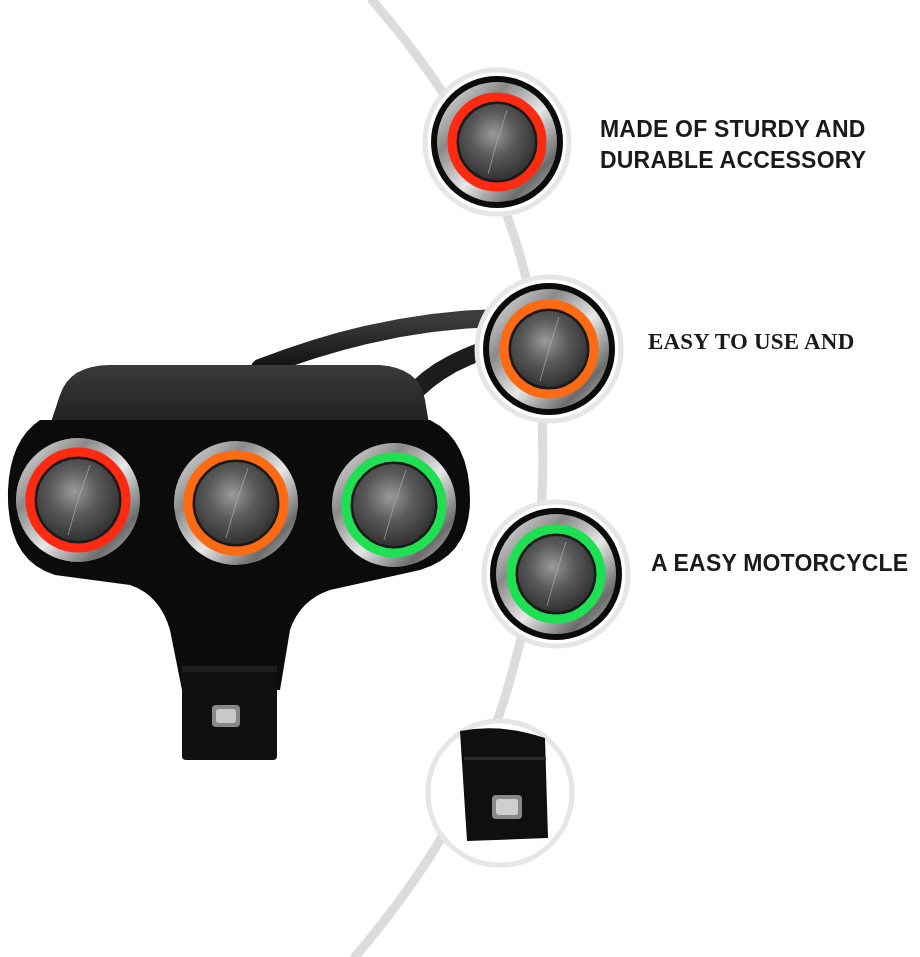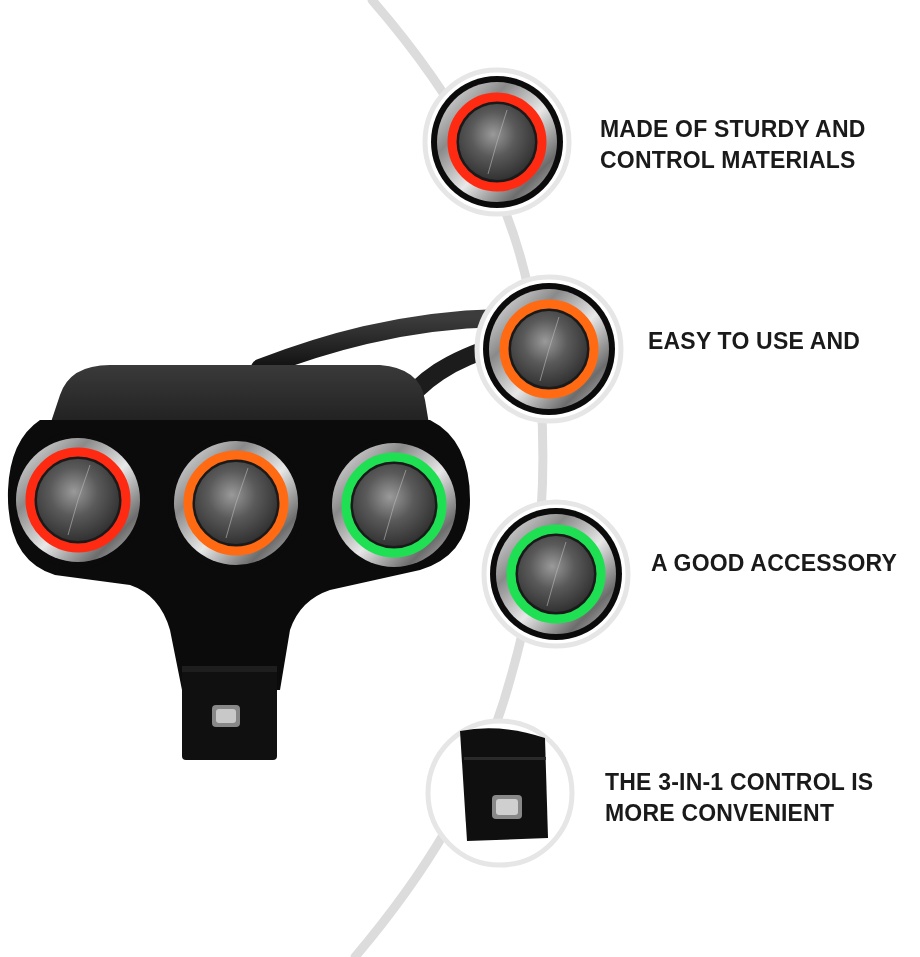--- a/index.html
+++ b/index.html
@@ -127,29 +127,25 @@
       <circle r="72" fill="#ffffff" stroke="#e6e6e6" stroke-width="5"></circle>
       <path d="M -40 -62 Q 0 -70 45 -55 L 48 45 L -33 48 Z" fill="#0f0f0f"></path>
       <rect x="-36" y="-36" width="82" height="3" fill="#2a2a2a"></rect>
       <rect x="-8" y="2" width="30" height="24" rx="4" fill="#888"></rect>
       <rect x="-4" y="6" width="22" height="16" rx="3" fill="#cfcfcf"></rect>
     </g>
   </svg>
 
   <div class="feature-text" style="left:600px; top:114px;">
     <span>MADE OF STURDY AND</span>
-    <span>CONTROL MATERIALS</span>
+    <span>DURABLE ACCESSORY</span>
   </div>
 
-  <div class="feature-text" style="left:648px; top:326px;">
+  <div class="feature-text" style="left:648px; top:326px;font-family:Liberation Serif, serif;">
     <span>EASY TO USE AND</span>
   </div>
 
   <div class="feature-text" style="left:651px; top:548px;">
-    <span>A GOOD ACCESSORY</span>
+    <span>A EASY MOTORCYCLE</span>
   </div>
 
-  <div class="feature-text" style="left:605px; top:767px;">
-    <span>THE 3-IN-1 CONTROL IS</span>
-    <span>MORE CONVENIENT</span>
-  </div>
 
 </div>
 
 </body></html>

